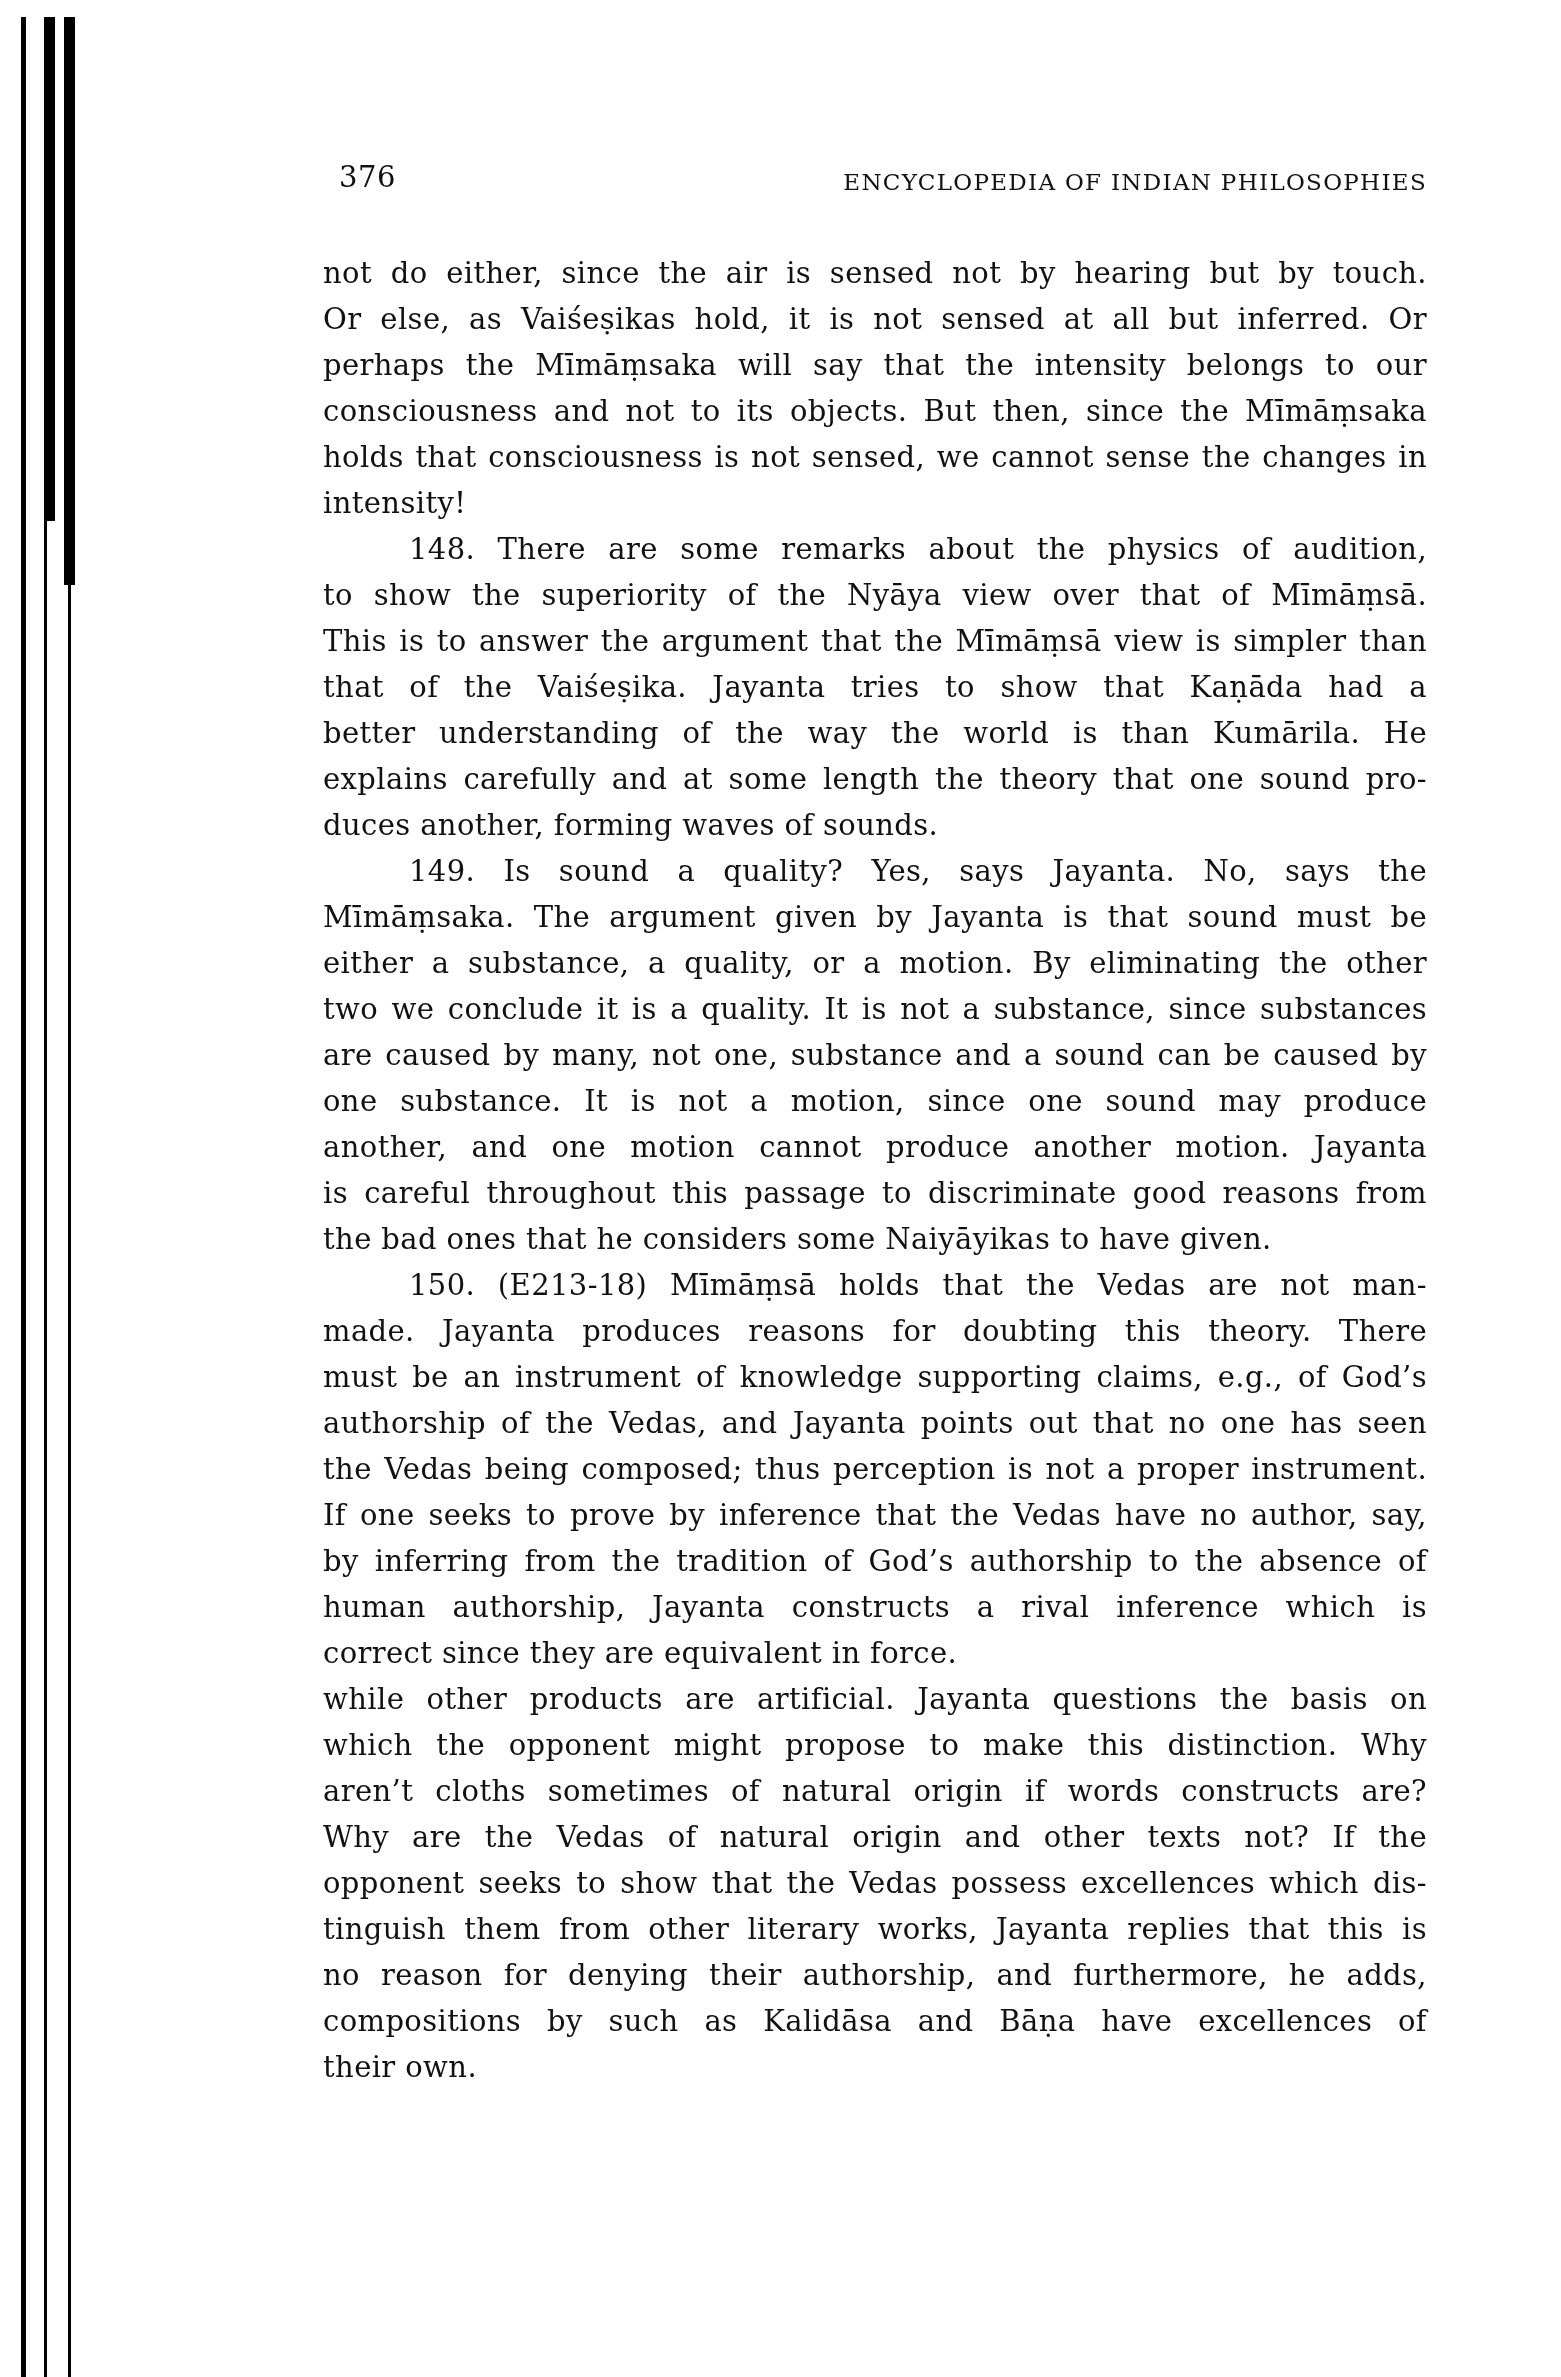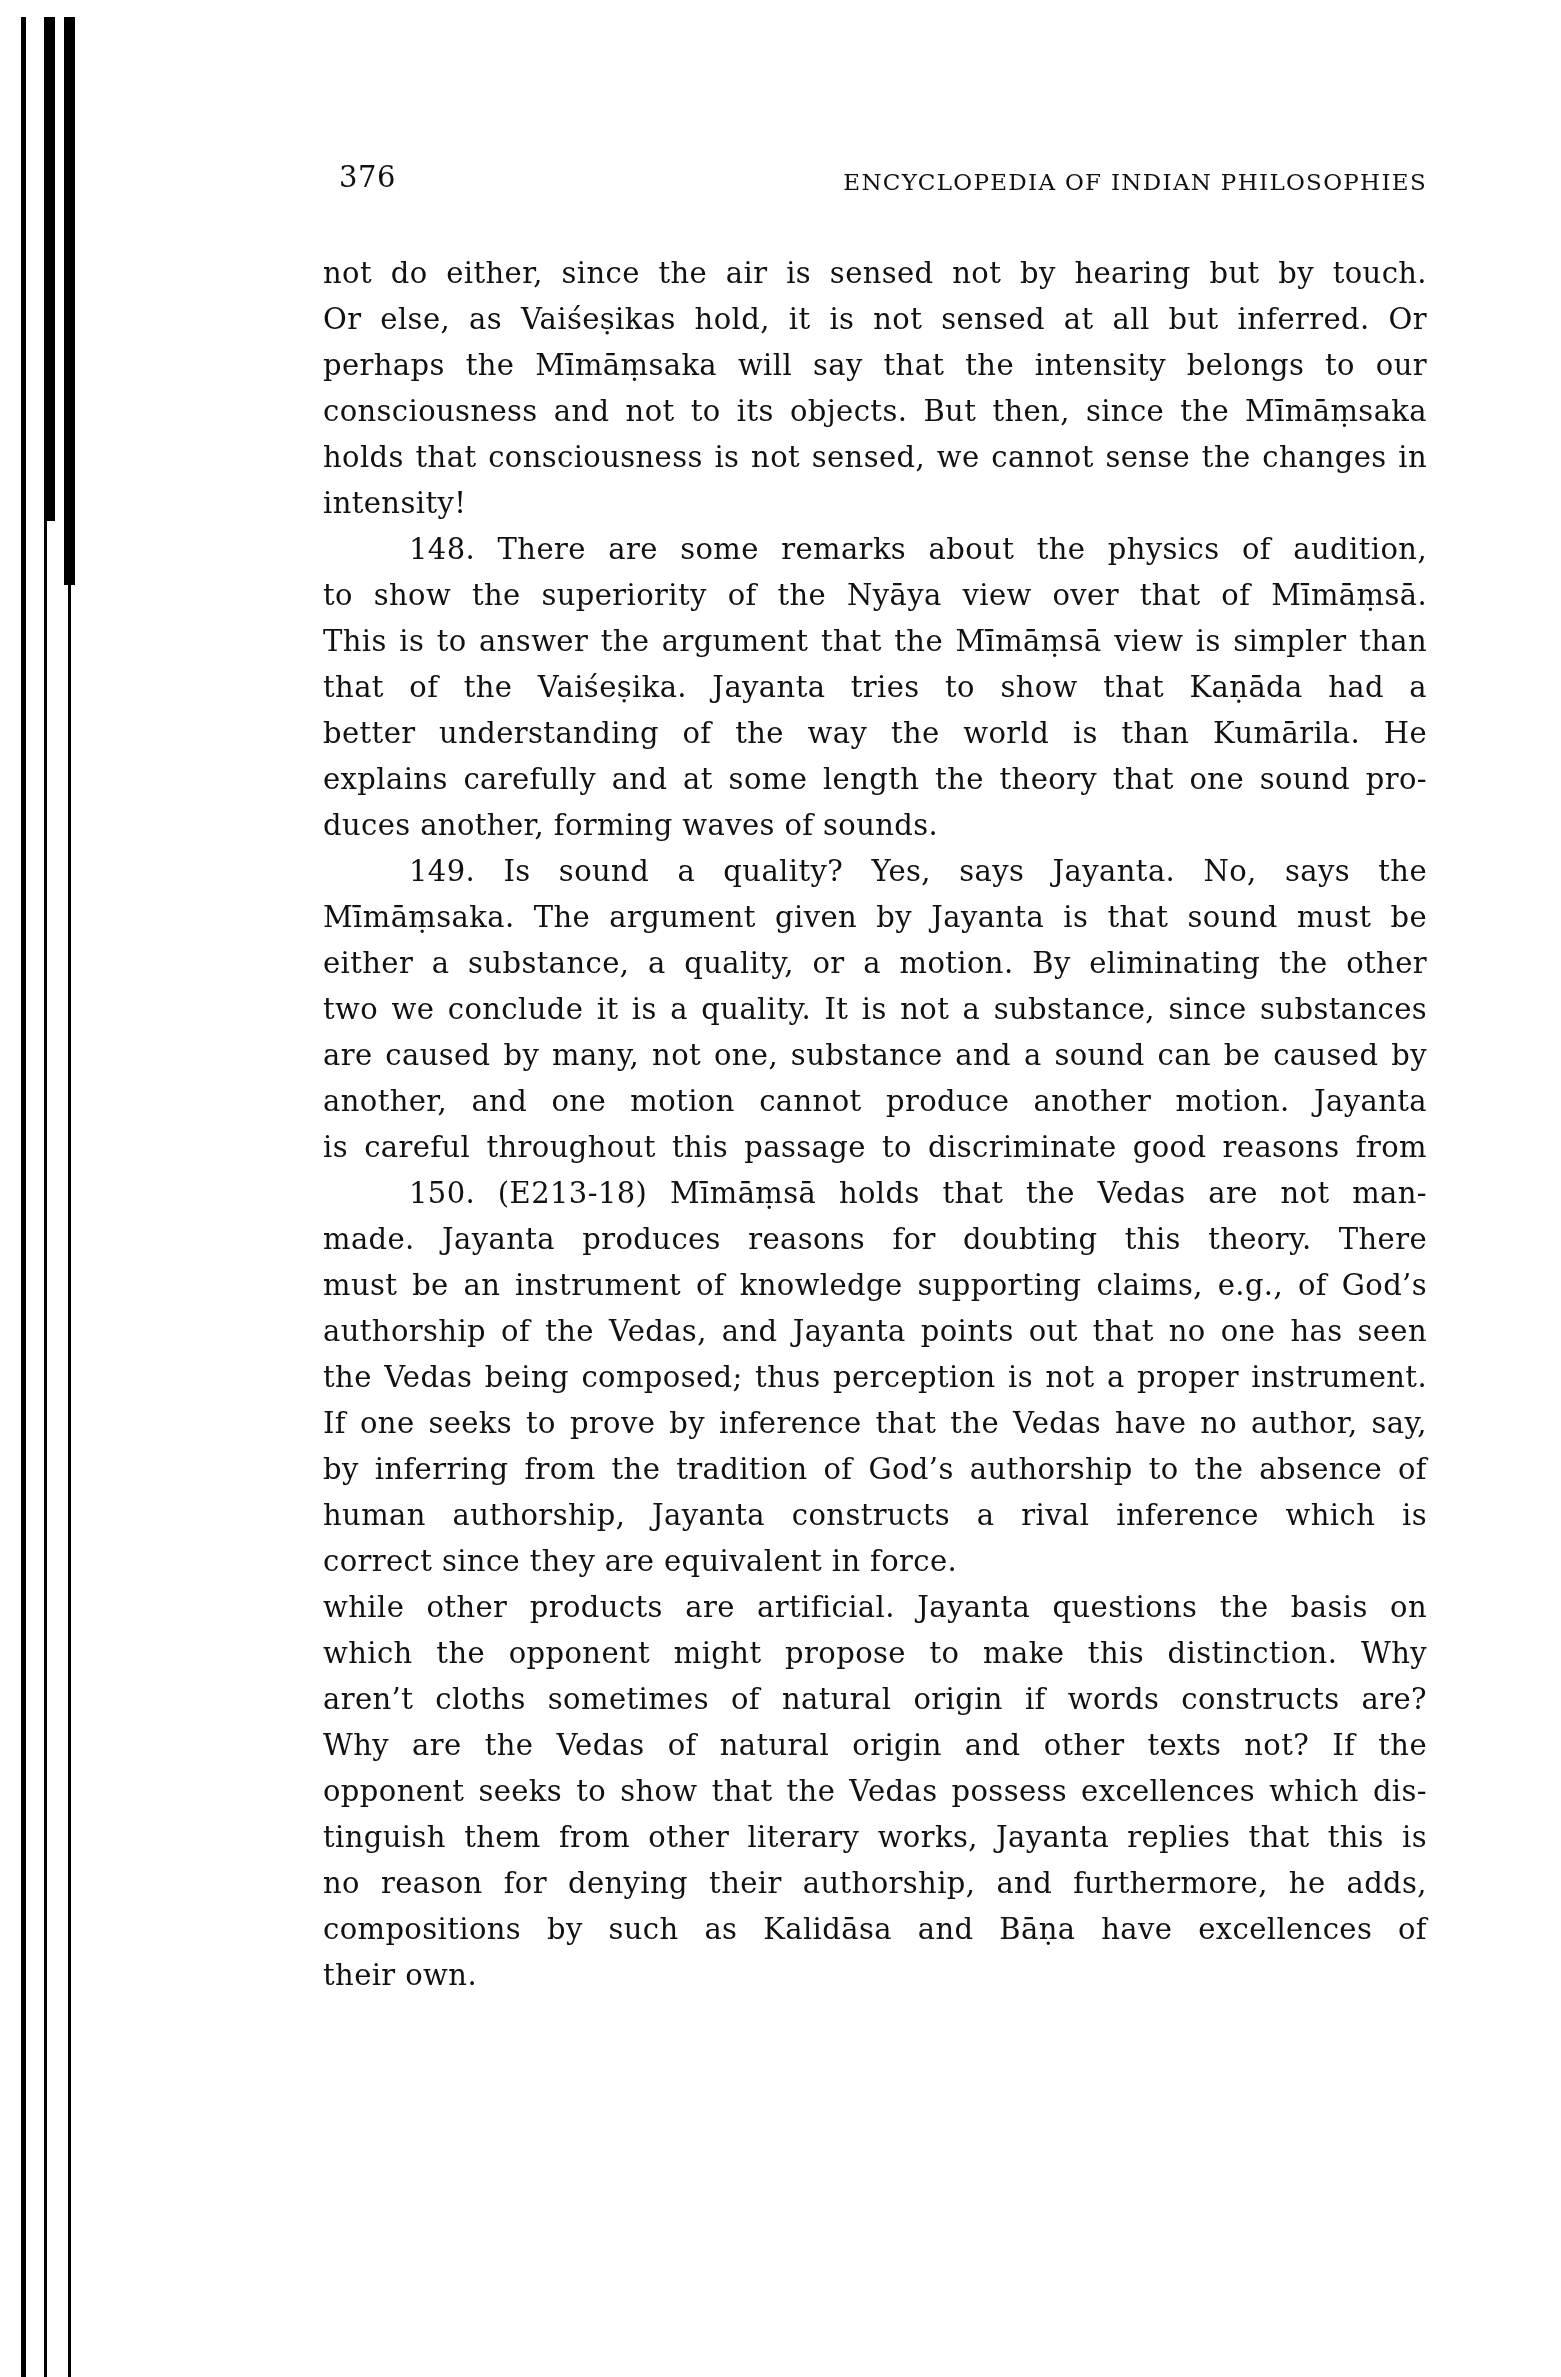--- a/index.html
+++ b/index.html
@@ -54,22 +54,24 @@
     <div class="line">better understanding of the way the world is than Kumārila. He</div>
     <div class="line">explains carefully and at some length the theory that one sound pro-</div>
     <div class="line last">duces another, forming waves of sounds.</div>
   </div>
   <div class="p-sec">
     <div class="line indent">149. Is sound a quality? Yes, says Jayanta. No, says the</div>
     <div class="line">Mīmāṃsaka. The argument given by Jayanta is that sound must be</div>
     <div class="line">either a substance, a quality, or a motion. By eliminating the other</div>
     <div class="line">two we conclude it is a quality. It is not a substance, since substances</div>
     <div class="line">are caused by many, not one, substance and a sound can be caused by</div>
+    <div class="line">one substance. It is not a motion, since one sound may produce</div>
     <div class="line">another, and one motion cannot produce another motion. Jayanta</div>
     <div class="line">is careful throughout this passage to discriminate good reasons from</div>
+    <div class="line last">the bad ones that he considers some Naiyāyikas to have given.</div>
   </div>
   <div class="p-sec">
     <div class="line indent">150. (E213-18) Mīmāṃsā holds that the Vedas are not man-</div>
     <div class="line">made. Jayanta produces reasons for doubting this theory. There</div>
     <div class="line">must be an instrument of knowledge supporting claims, e.g., of God’s</div>
     <div class="line">authorship of the Vedas, and Jayanta points out that no one has seen</div>
     <div class="line">the Vedas being composed; thus perception is not a proper instrument.</div>
     <div class="line">If one seeks to prove by inference that the Vedas have no author, say,</div>
     <div class="line">by inferring from the tradition of God’s authorship to the absence of</div>
     <div class="line">human authorship, Jayanta constructs a rival inference which is</div>

